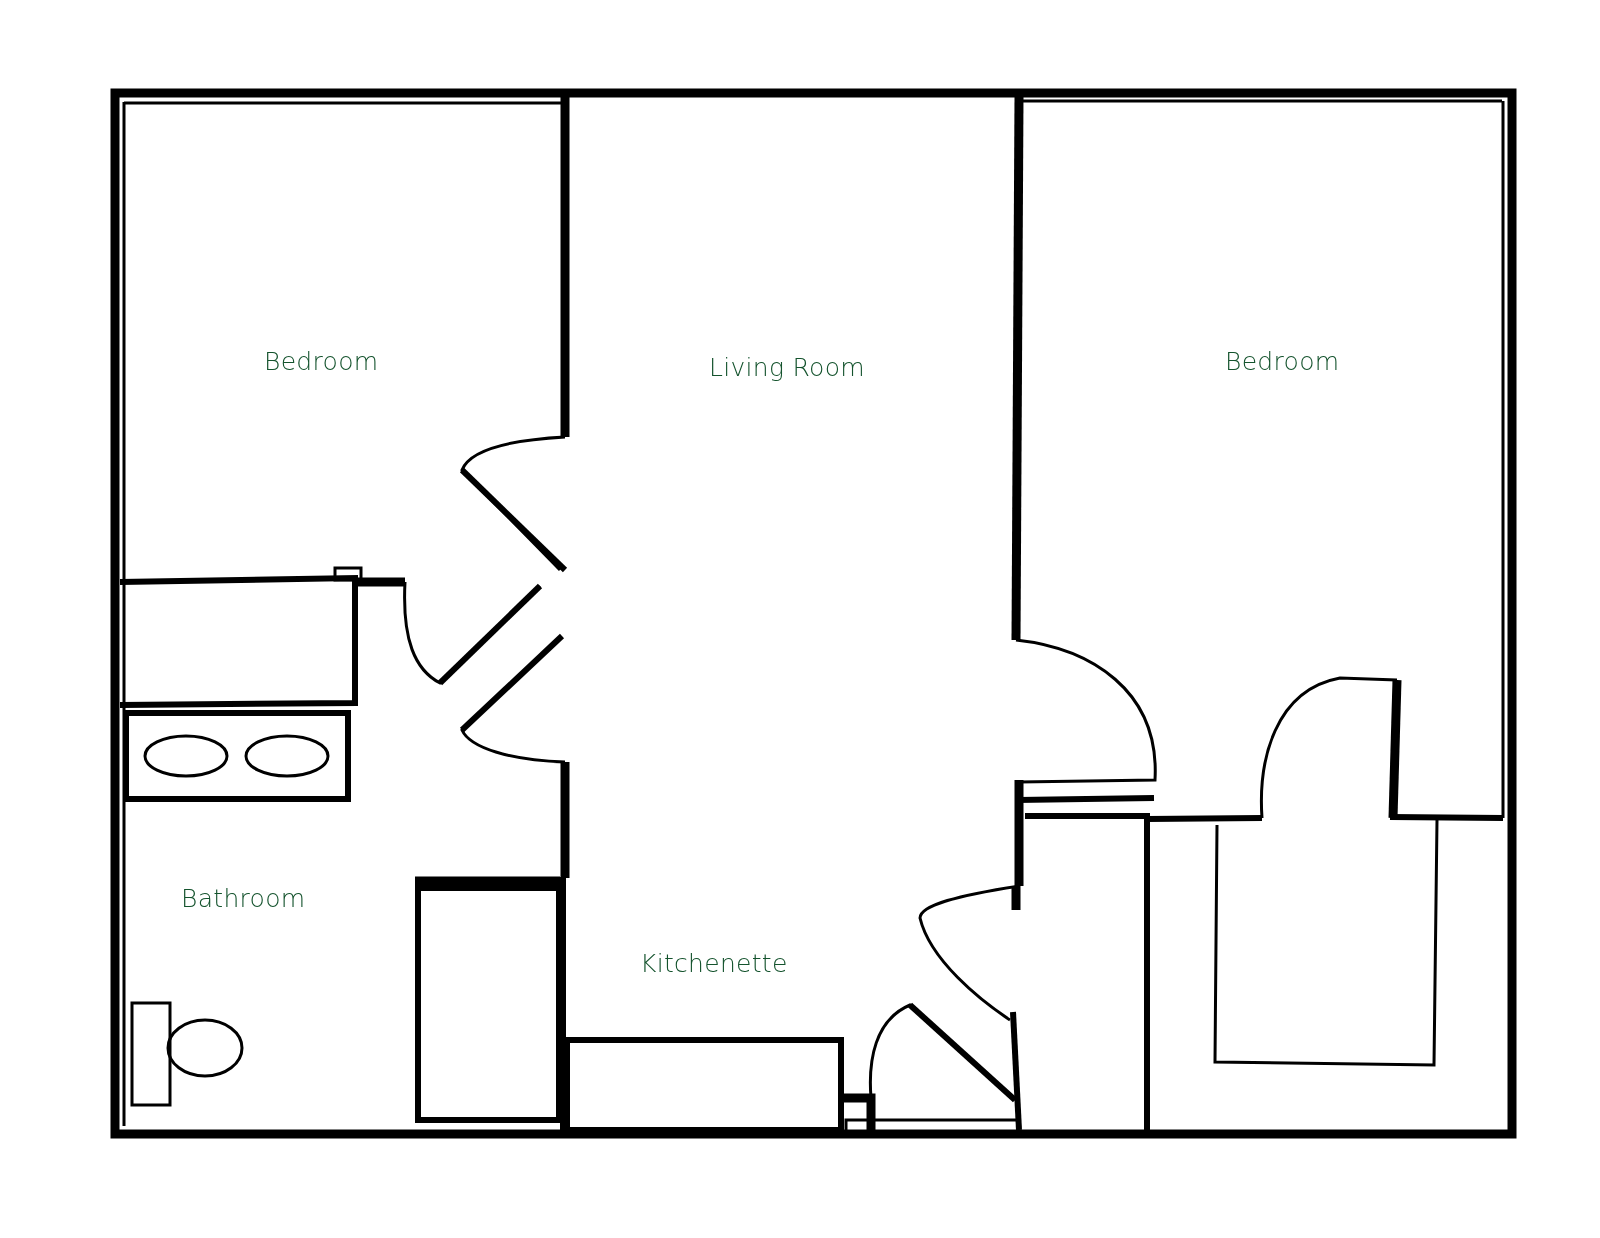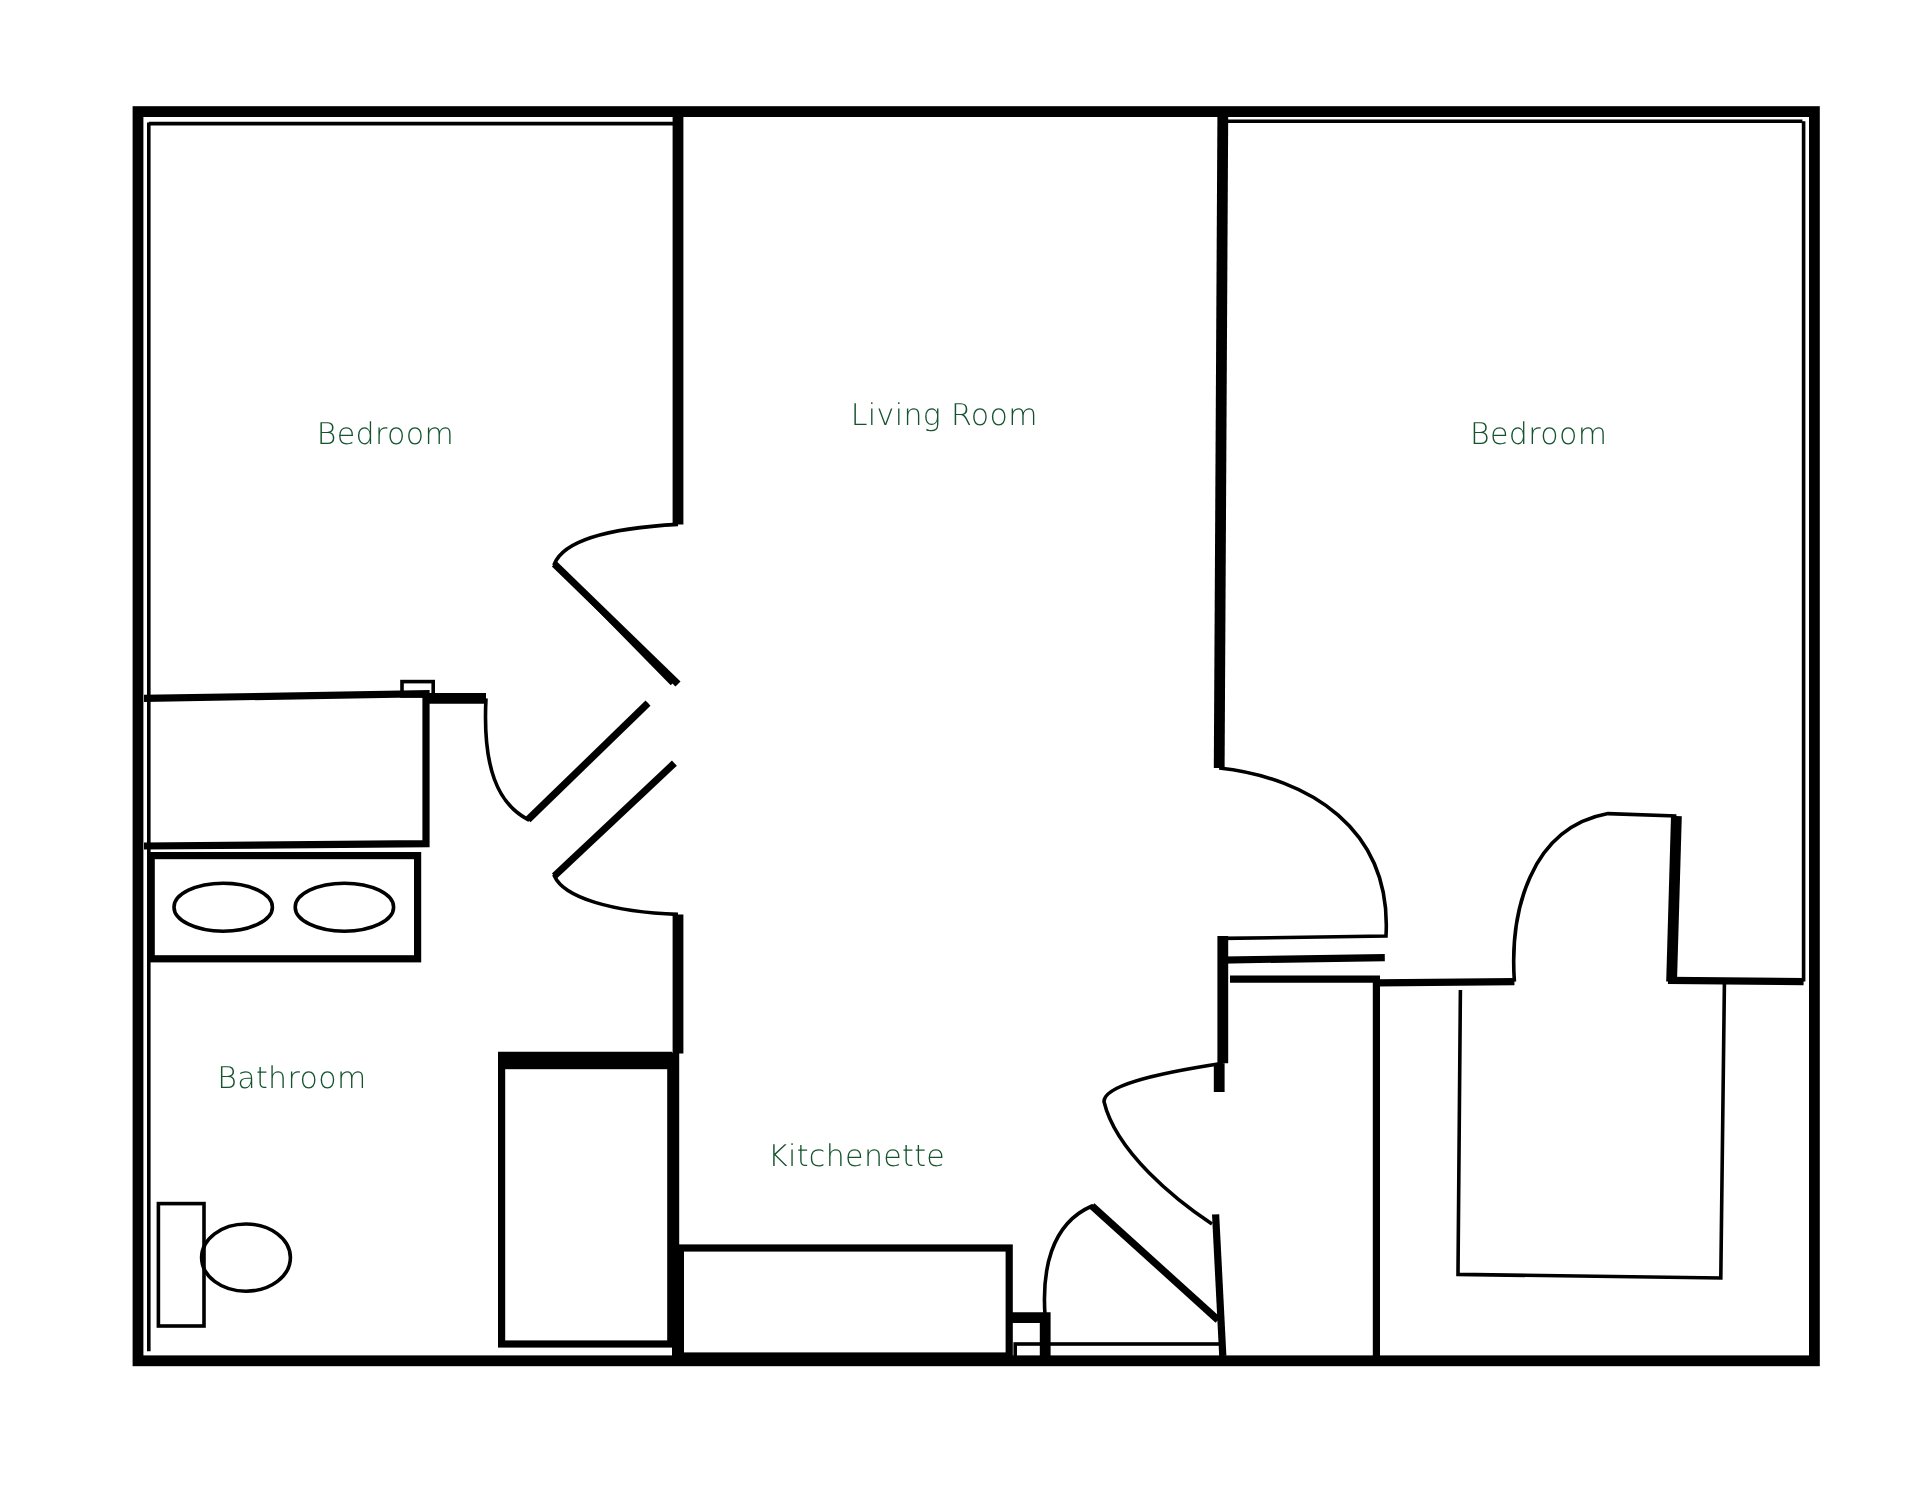--- a/index.html
+++ b/index.html
@@ -77,16 +77,16 @@
     <path class="wall thin" d="M1262,818 C1258,760 1275,690 1340,678 L1397,680"></path>
 
     <path class="wall thin" d="M1019,886 C960,895 920,905 920,918 C930,960 980,1000 1010,1020"></path>
 
     <path class="wall thin" d="M871,1098 C868,1060 875,1020 910,1005 L1015,1100"></path>
     <line class="wall mid" x1="910" y1="1005" x2="1015" y2="1100"></line>
   </g>
 </svg>
 
 <div class="label" style="left:264px;top:347px;">Bedroom</div>
-<div class="label" style="left:709px;top:331px;">Living Room</div>
+<div class="label" style="left:709px;top:353px;">Living Room</div>
 <div class="label" style="left:1225px;top:347px;">Bedroom</div>
 <div class="label" style="left:181px;top:884px;text-align:center;">Bathroom</div>
 <div class="label" style="left:640px;top:949px;">Kitchenette</div>
 
 </body></html>

